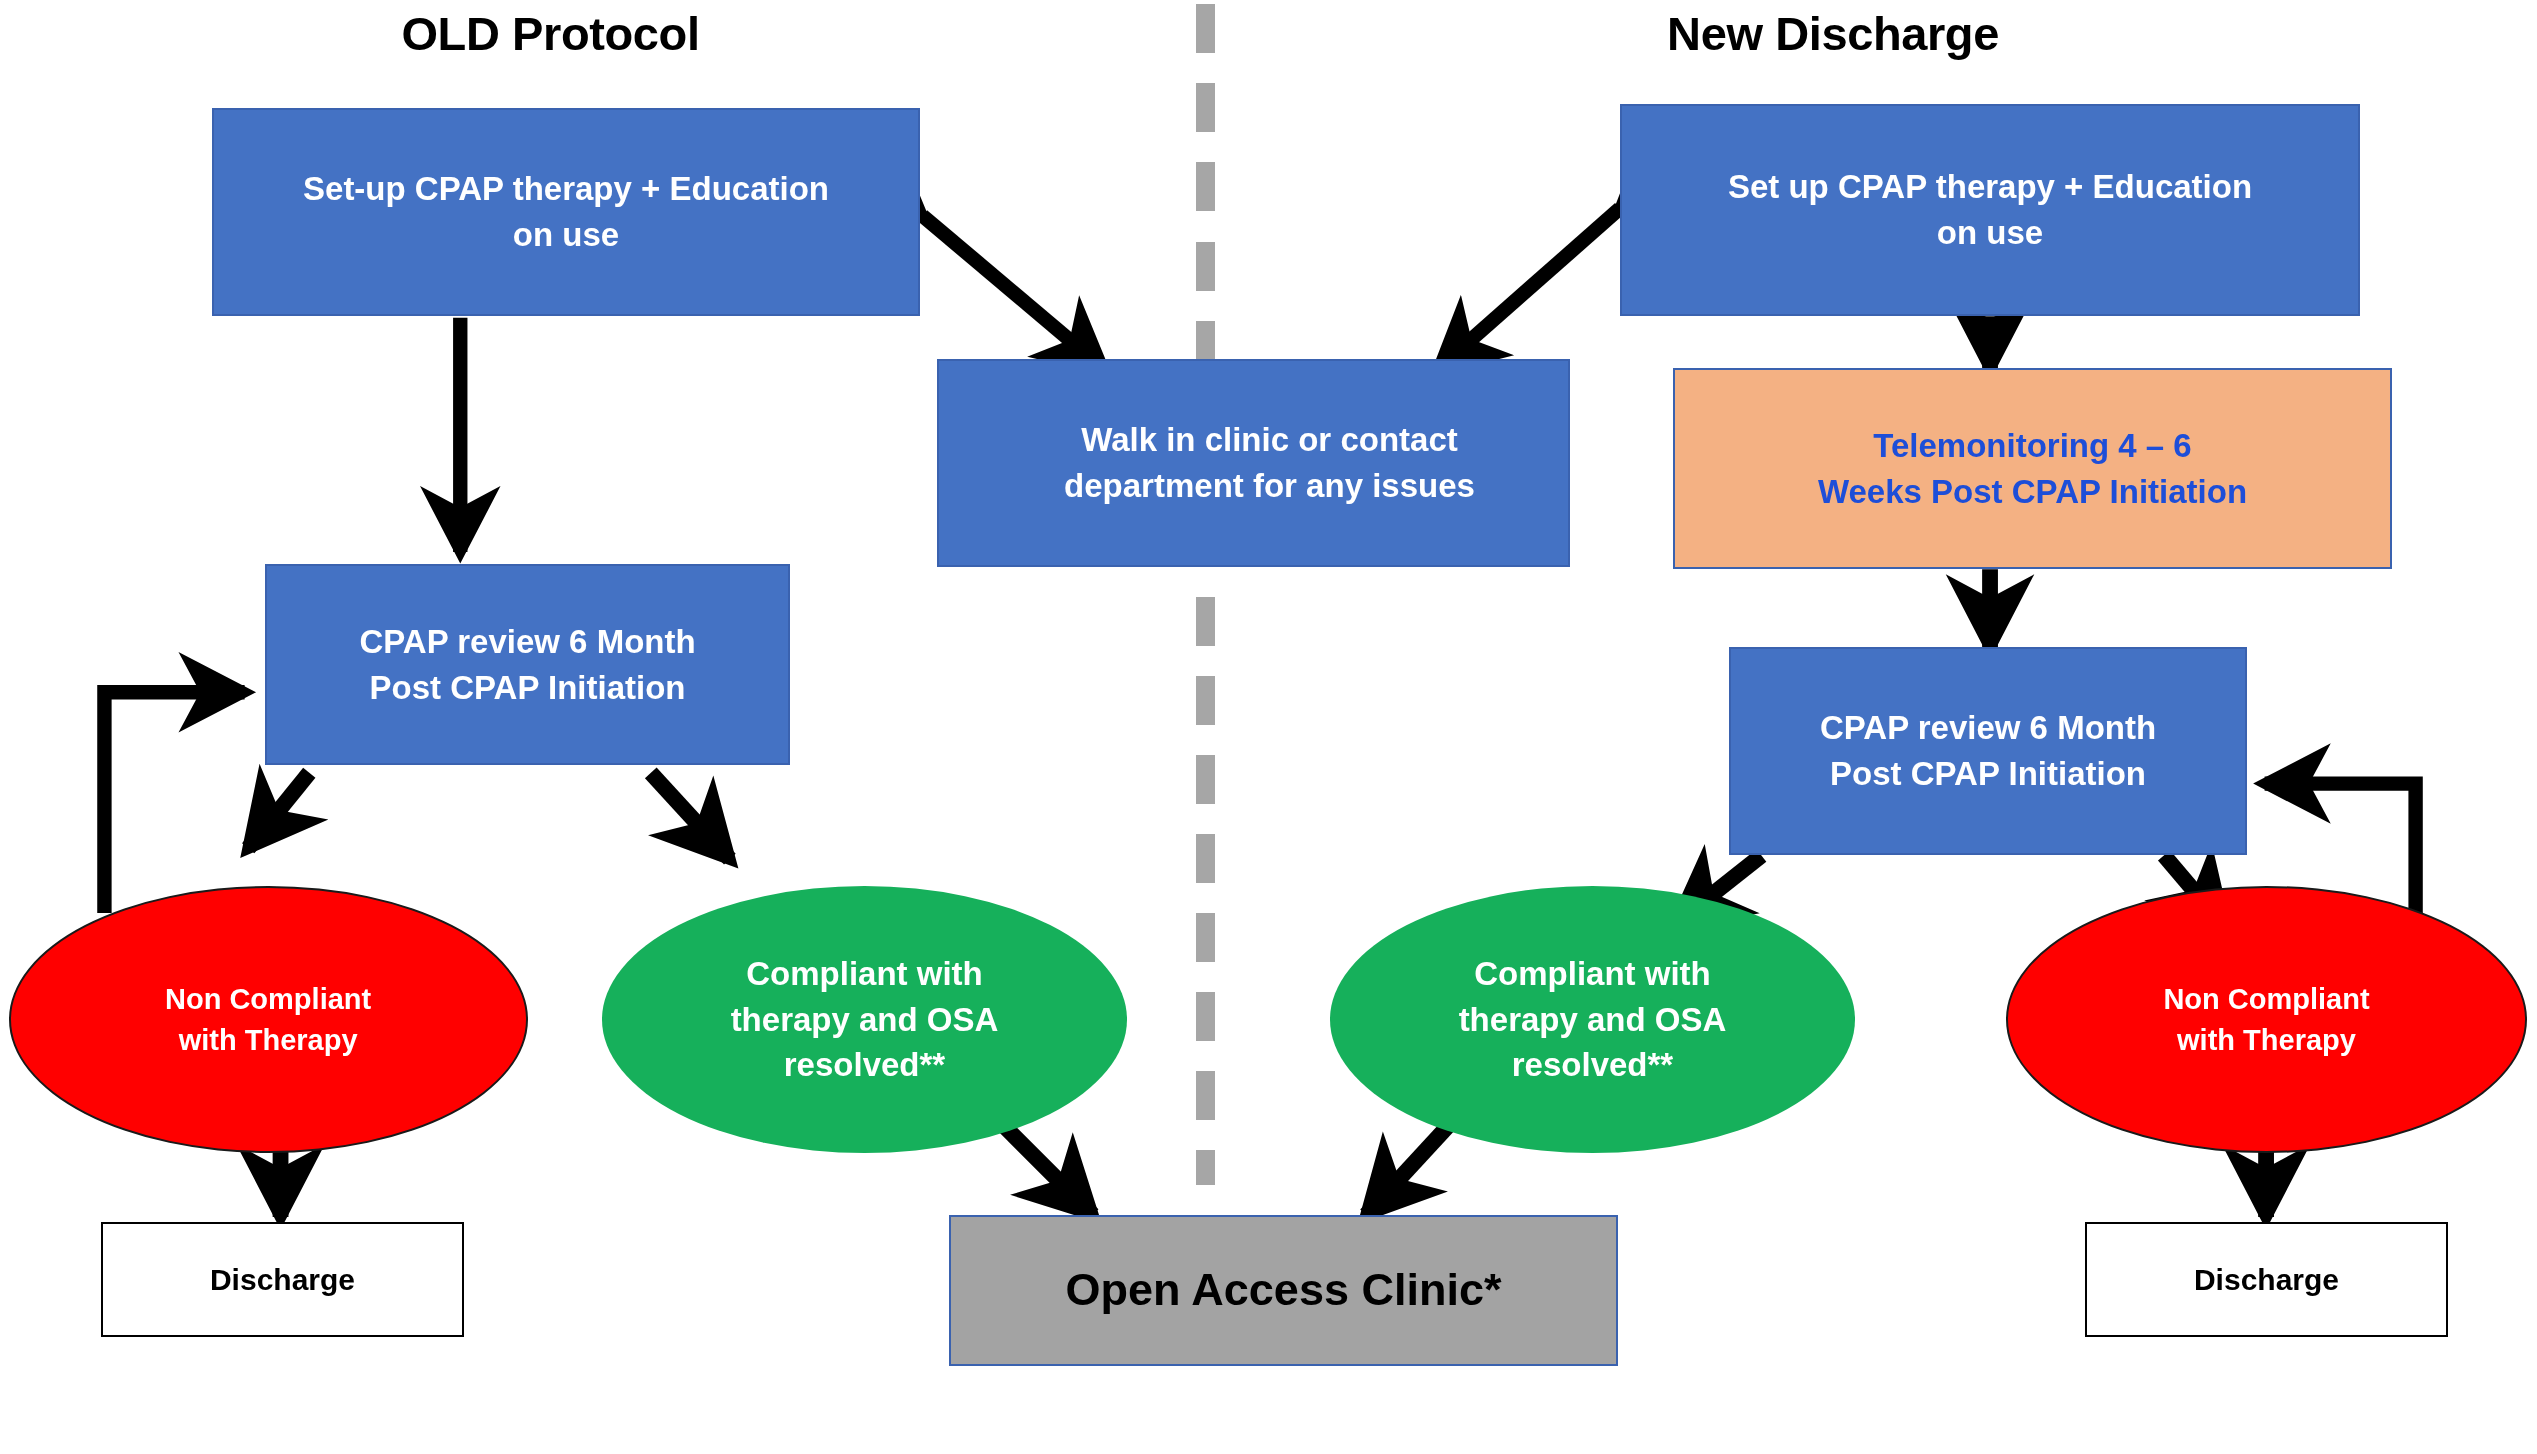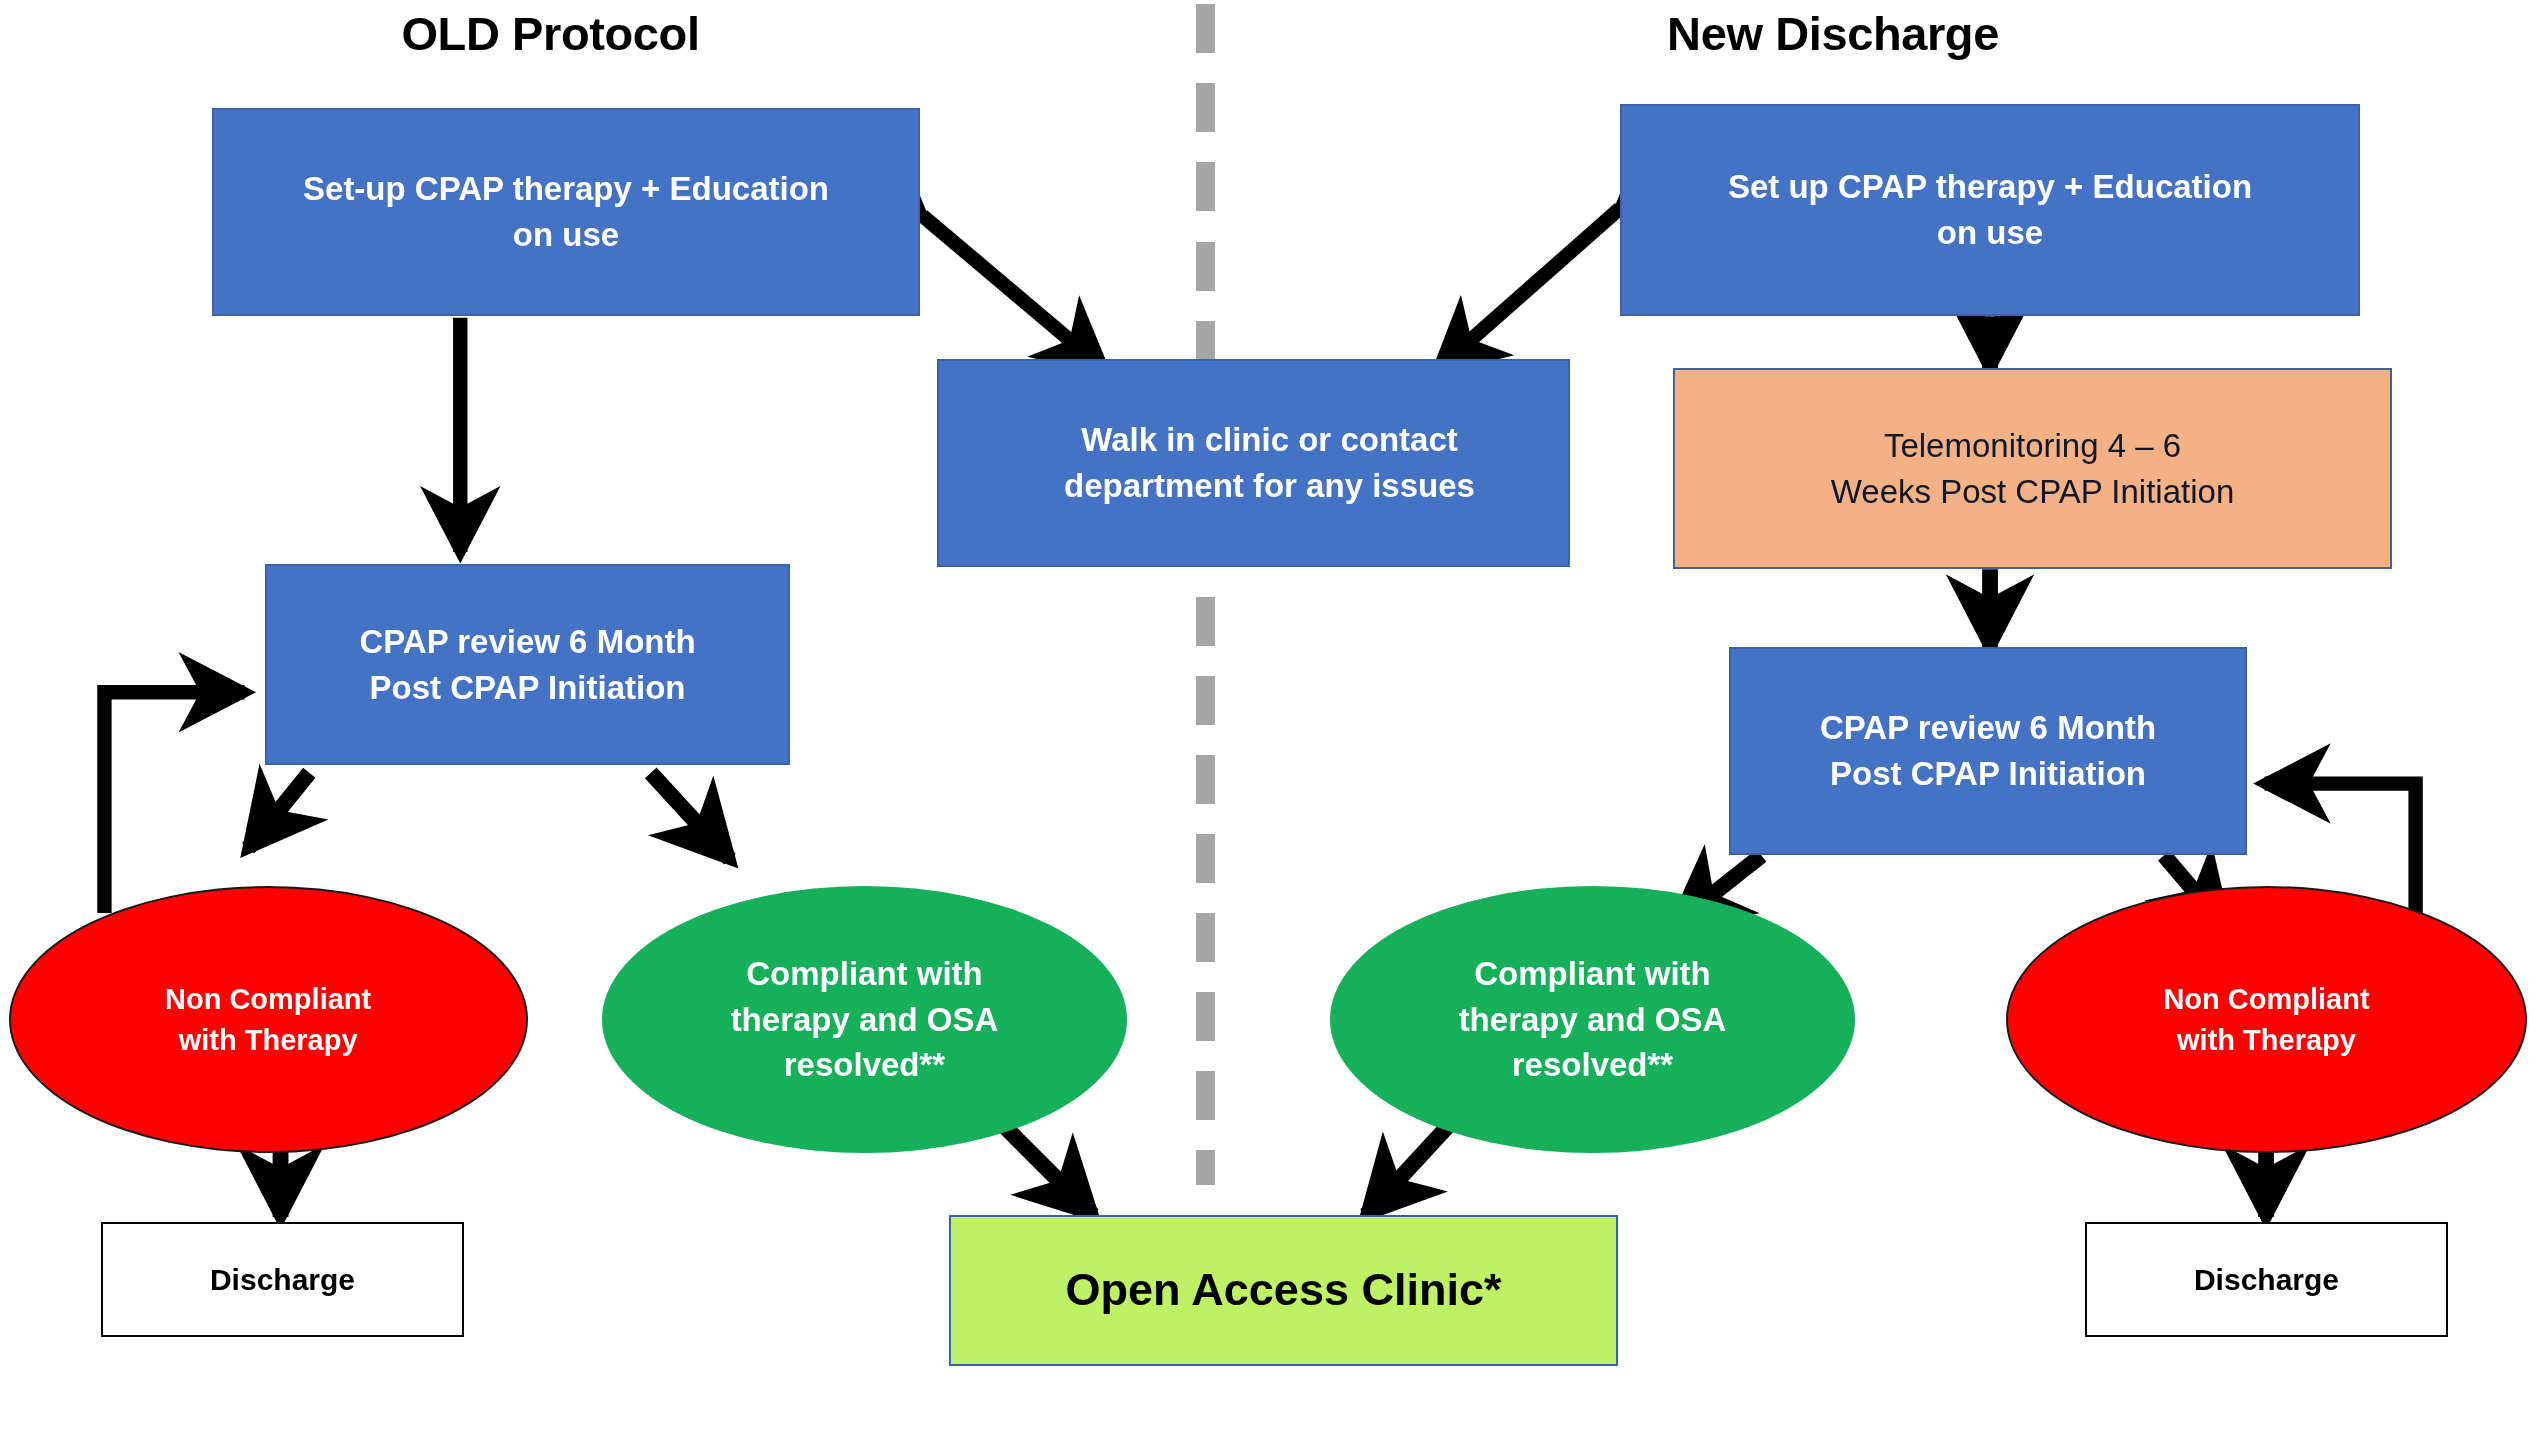--- a/index.html
+++ b/index.html
@@ -39,26 +39,26 @@
   .box-blue{
     background:#4472C4;
     border:2.2px solid #3A62AF;
     color:#ffffff;
     font-weight:bold;
     font-size:33px;
   }
   .box-orange{
     background:#F4B183;
     border:2.9px solid #3A62AF;
-    color:#0f172a;
-    font-weight:normal;
+    color:#1d4ed8;
+    font-weight:bold;
     font-size:33px;
   }
   .box-gray{
-    background:#bef264;
+    background:#a3a3a3;
     border:2.9px solid #3A62AF;
     color:#000000;
     font-weight:bold;
     font-size:45px;
   }
   .box-white{
     background:#ffffff;
     border:2.2px solid #000000;
     color:#000000;
     font-weight:bold;

